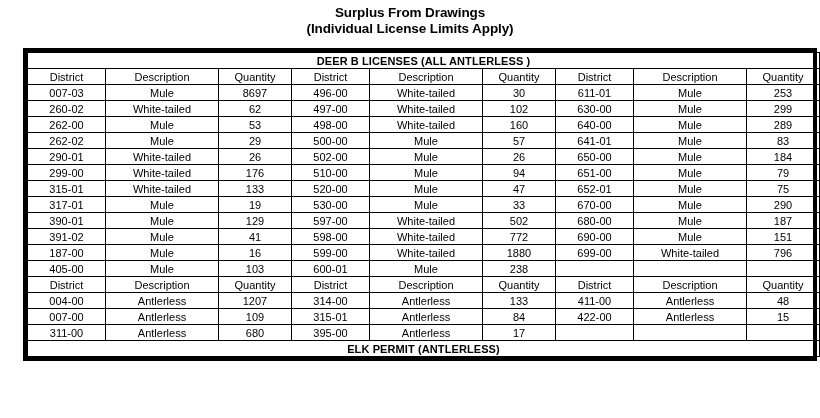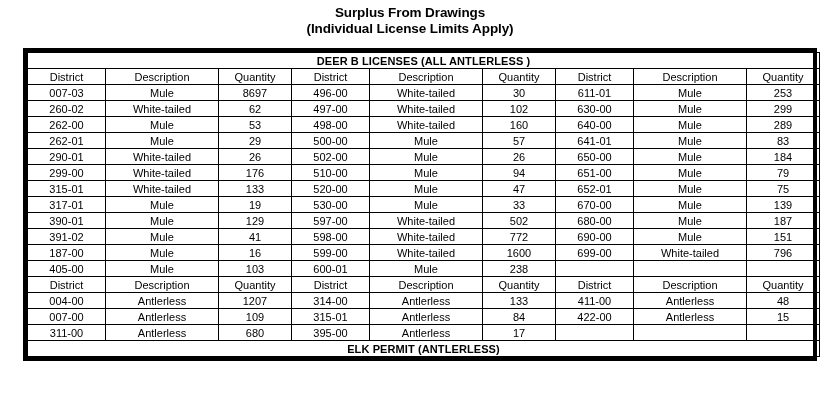--- a/index.html
+++ b/index.html
@@ -157,21 +157,21 @@
             <td>Mule</td>
             <td>53</td>
             <td class="block-start">498-00</td>
             <td>White-tailed</td>
             <td>160</td>
             <td class="block-start">640-00</td>
             <td>Mule</td>
             <td>289</td>
           </tr>
           <tr>
-            <td>262-01</td>
+            <td>262-02</td>
             <td>Mule</td>
             <td>29</td>
             <td class="block-start">500-00</td>
             <td>Mule</td>
             <td>57</td>
             <td class="block-start">641-01</td>
             <td>Mule</td>
             <td>83</td>
           </tr>
           <tr>
@@ -209,21 +209,21 @@
           </tr>
           <tr>
             <td>317-01</td>
             <td>Mule</td>
             <td>19</td>
             <td class="block-start">530-00</td>
             <td>Mule</td>
             <td>33</td>
             <td class="block-start">670-00</td>
             <td>Mule</td>
-            <td>139</td>
+            <td>290</td>
           </tr>
           <tr>
             <td>390-01</td>
             <td>Mule</td>
             <td>129</td>
             <td class="block-start">597-00</td>
             <td>White-tailed</td>
             <td>502</td>
             <td class="block-start">680-00</td>
             <td>Mule</td>
@@ -239,21 +239,21 @@
             <td class="block-start">690-00</td>
             <td>Mule</td>
             <td>151</td>
           </tr>
           <tr>
             <td>187-00</td>
             <td>Mule</td>
             <td>16</td>
             <td class="block-start">599-00</td>
             <td>White-tailed</td>
-            <td>1600</td>
+            <td>1880</td>
             <td class="block-start">699-00</td>
             <td>White-tailed</td>
             <td>796</td>
           </tr>
           <tr>
             <td>405-00</td>
             <td>Mule</td>
             <td>103</td>
             <td class="block-start">600-01</td>
             <td>Mule</td>

